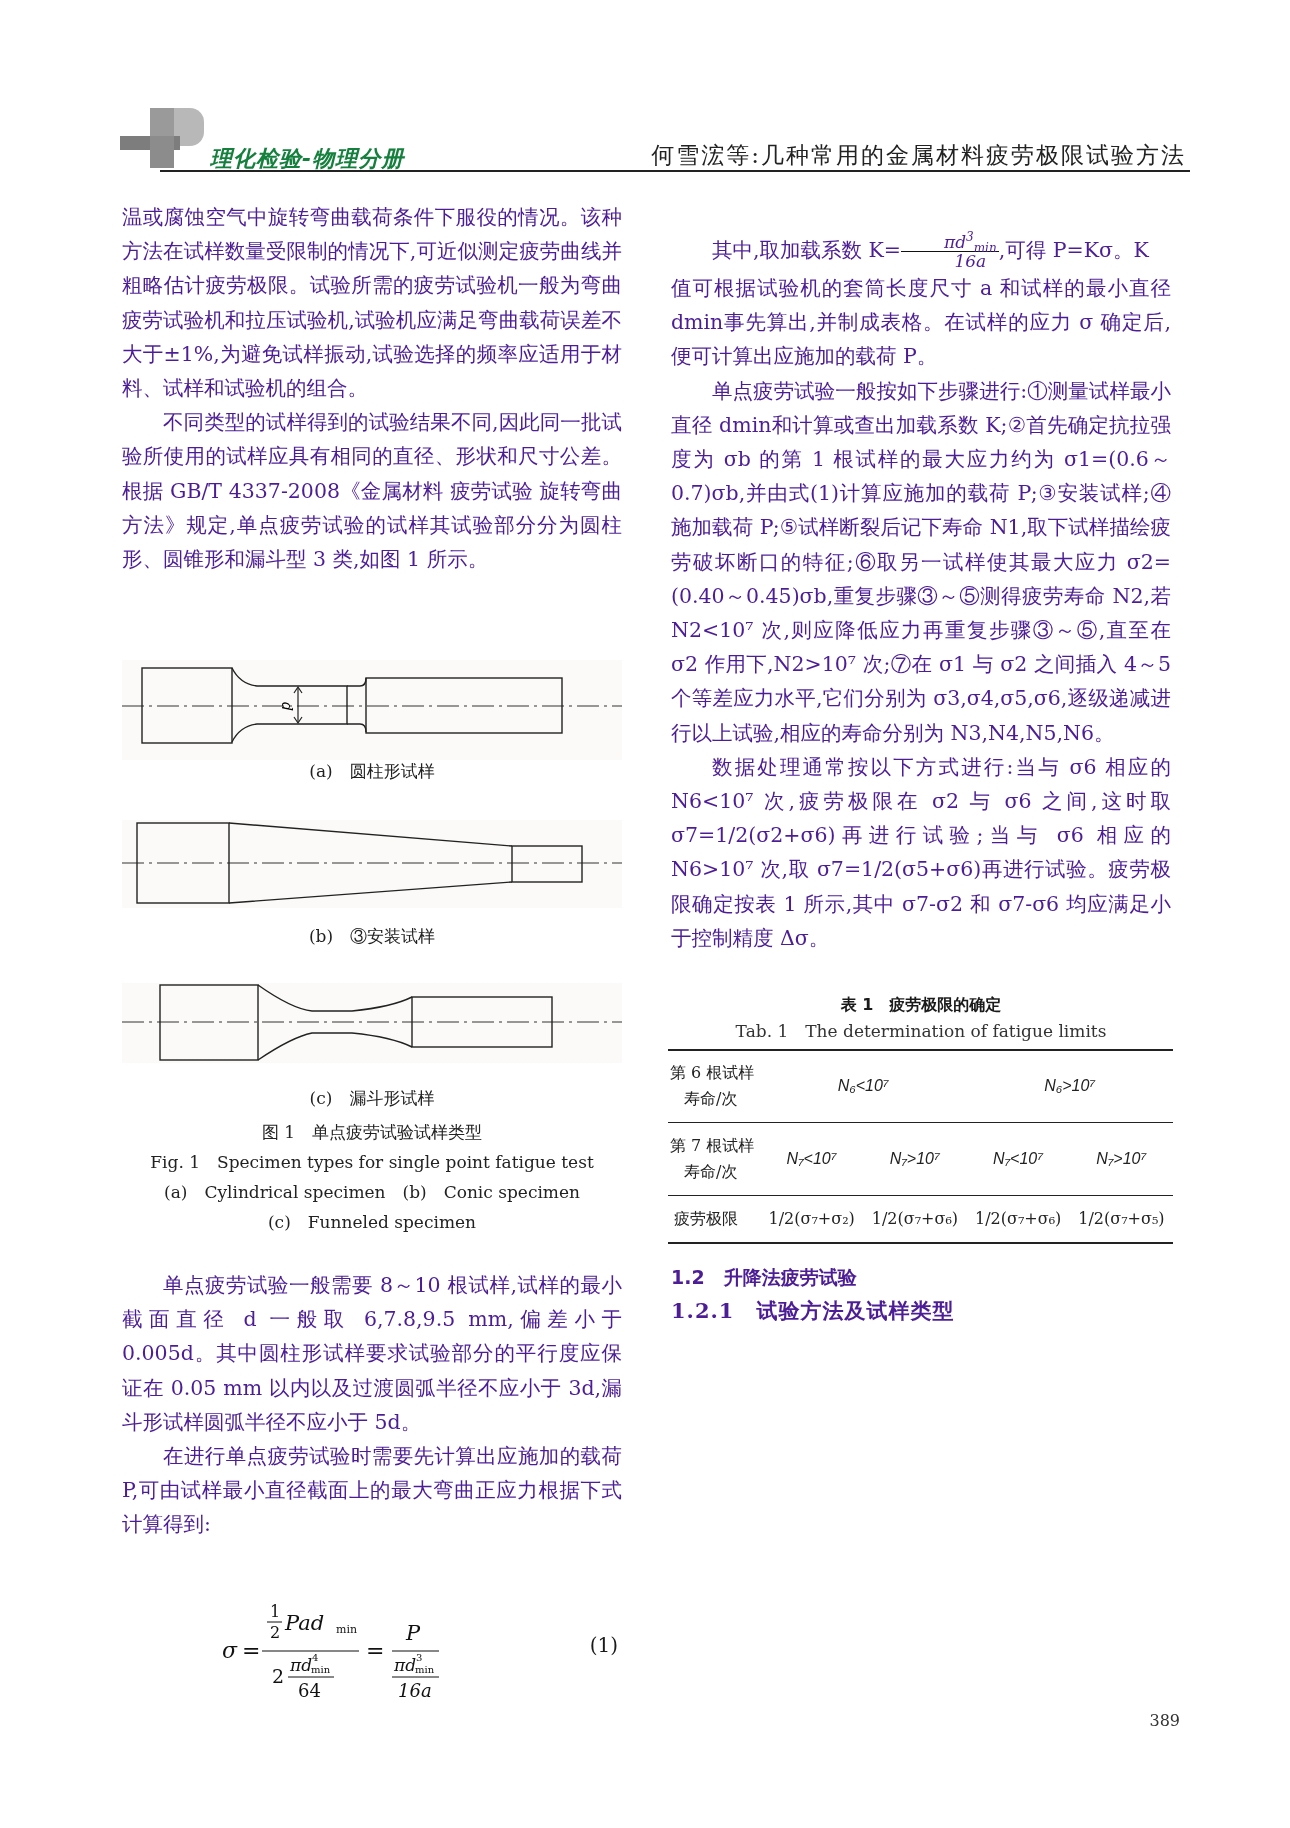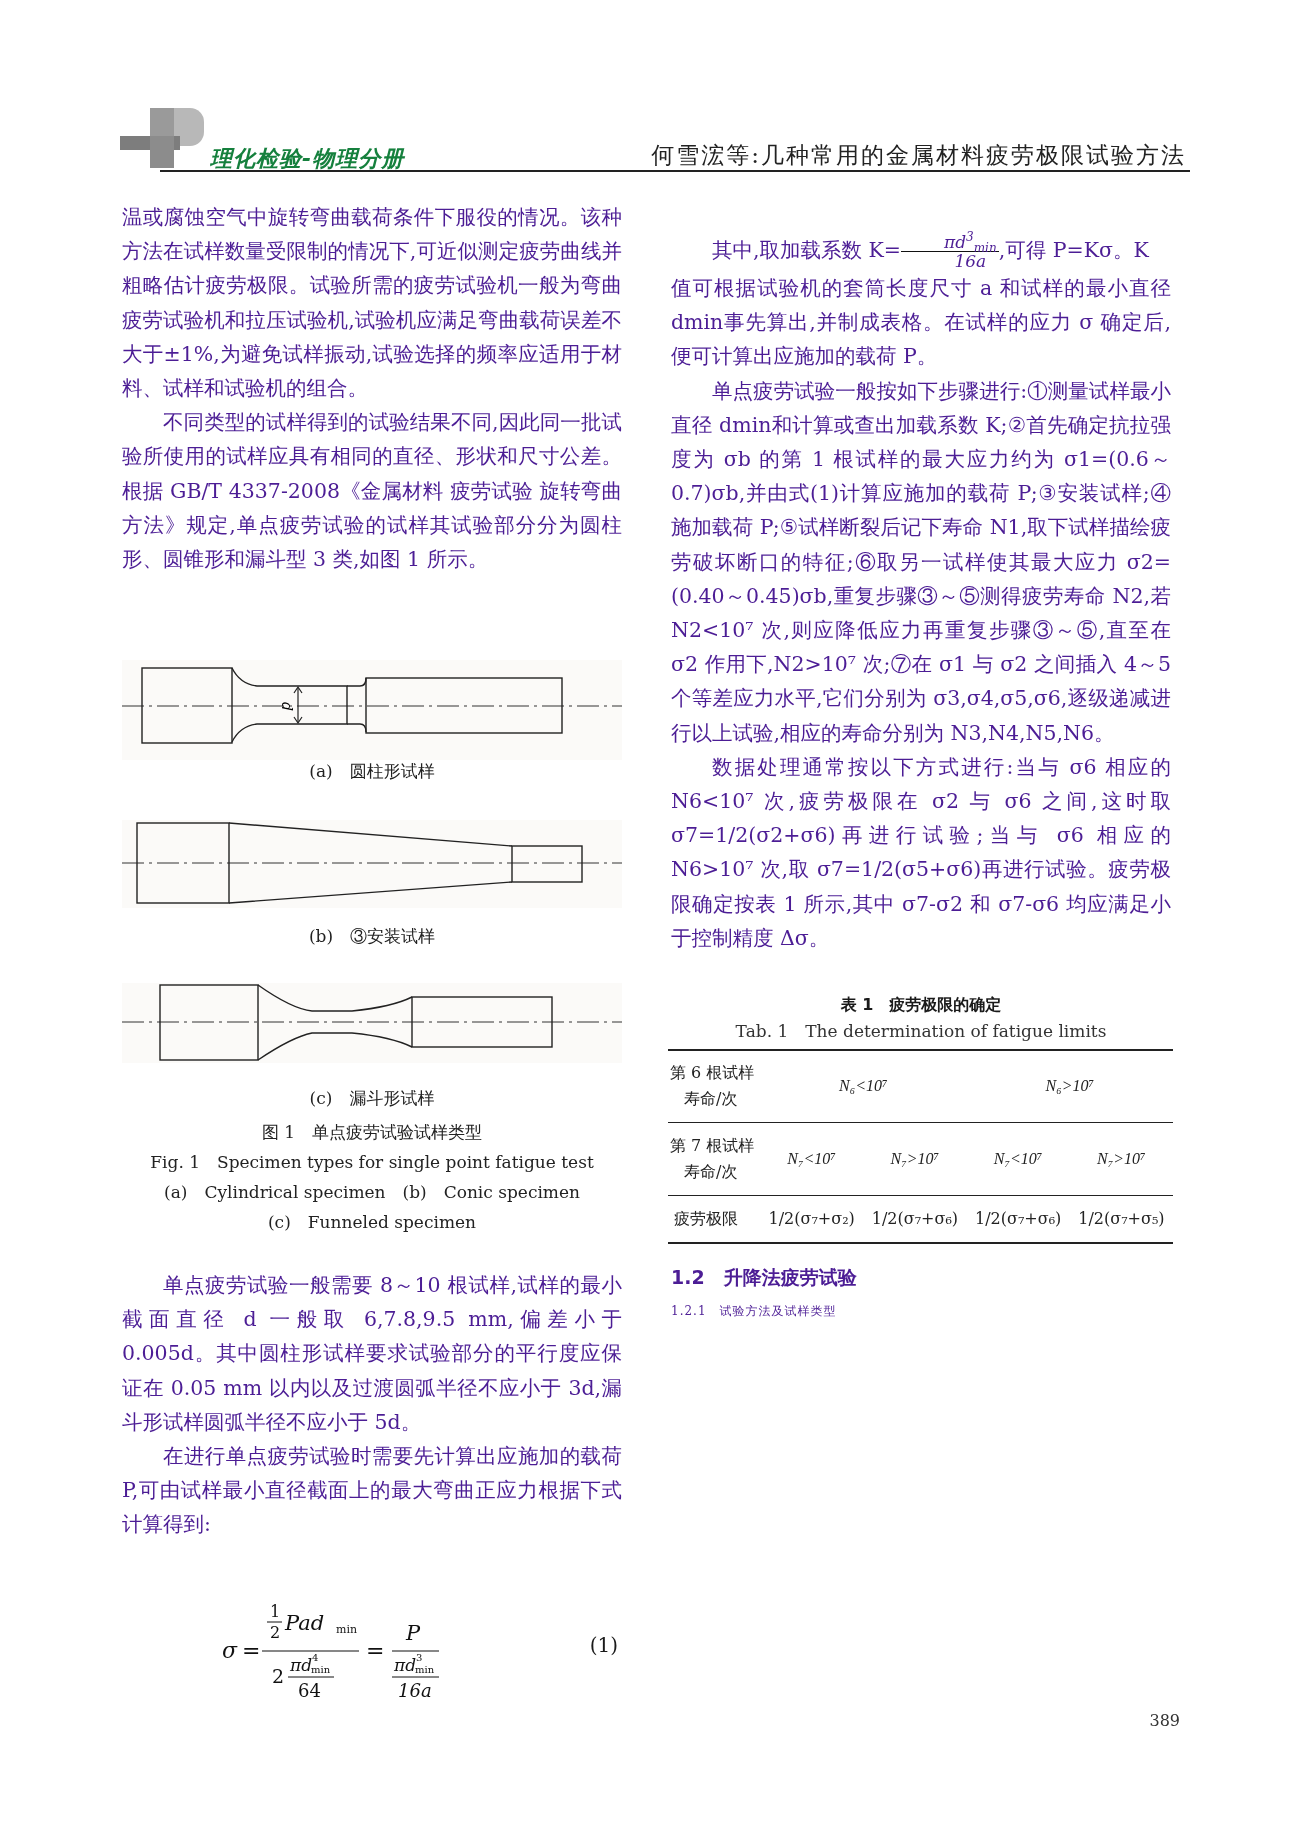--- a/index.html
+++ b/index.html
@@ -16,28 +16,28 @@
   .header-title { position: absolute; right: 104px; top: 140px; font-size: 23px; color: #222; letter-spacing: 2px; }
   .header-rule { position: absolute; left: 160px; right: 100px; top: 170px; height: 2px; background: #222; }
 
   
   .col { position: absolute; top: 200px; }
   .col-left { left: 122px; width: 500px; }
   .col-right { left: 671px; width: 500px; }
 
   .p { font-size: 20.5px; line-height: 34.2px; text-align: justify; text-align-last: auto; color: #4c1d95; }
   .indent { text-indent: 2em; }
-  .m { font-style: italic; font-family: Liberation Serif, serif; }
+  .m { font-style: italic; font-family: Liberation Sans, sans-serif; }
   sub, sup { font-size: 12px; line-height: 0; }
 
   .fig { position: absolute; left: 122px; width: 500px; }
   .figcap { position: absolute; left: 122px; width: 500px; text-align: center; font-size: 17px; color: #222; }
   .figtitle { position: absolute; left: 122px; width: 500px; text-align: center; font-size: 17px; color: #222; line-height: 30px; }
 
-  .sec { font-size: 12px; line-height: 34px; letter-spacing: 1px; }
+  .sec { font-size: 21px; line-height: 34px; letter-spacing: 1px; font-weight: bold; }
   .sec-bold { font-family: "DejaVu Sans", sans-serif; font-weight: bold; font-size: 19px; }
 
   
   .formula { position: absolute; left: 122px; width: 500px; top: 1595px; height: 110px; font-size: 22px; }
   .eqnum { position: absolute; right: 4px; top: 38px; font-size: 20px; }
 
   
   .tab-cap-cn { position: absolute; left: 671px; width: 500px; top: 995px; text-align: center; font-family: "DejaVu Sans", sans-serif; font-weight: bold; font-size: 16px; }
   .tab-cap-en { position: absolute; left: 671px; width: 500px; top: 1020px; text-align: center; font-size: 17px; color: #333; }
   table.t { position: absolute; left: 668px; width: 505px; top: 1049px; border-collapse: collapse; font-size: 16px; color: #222; }

